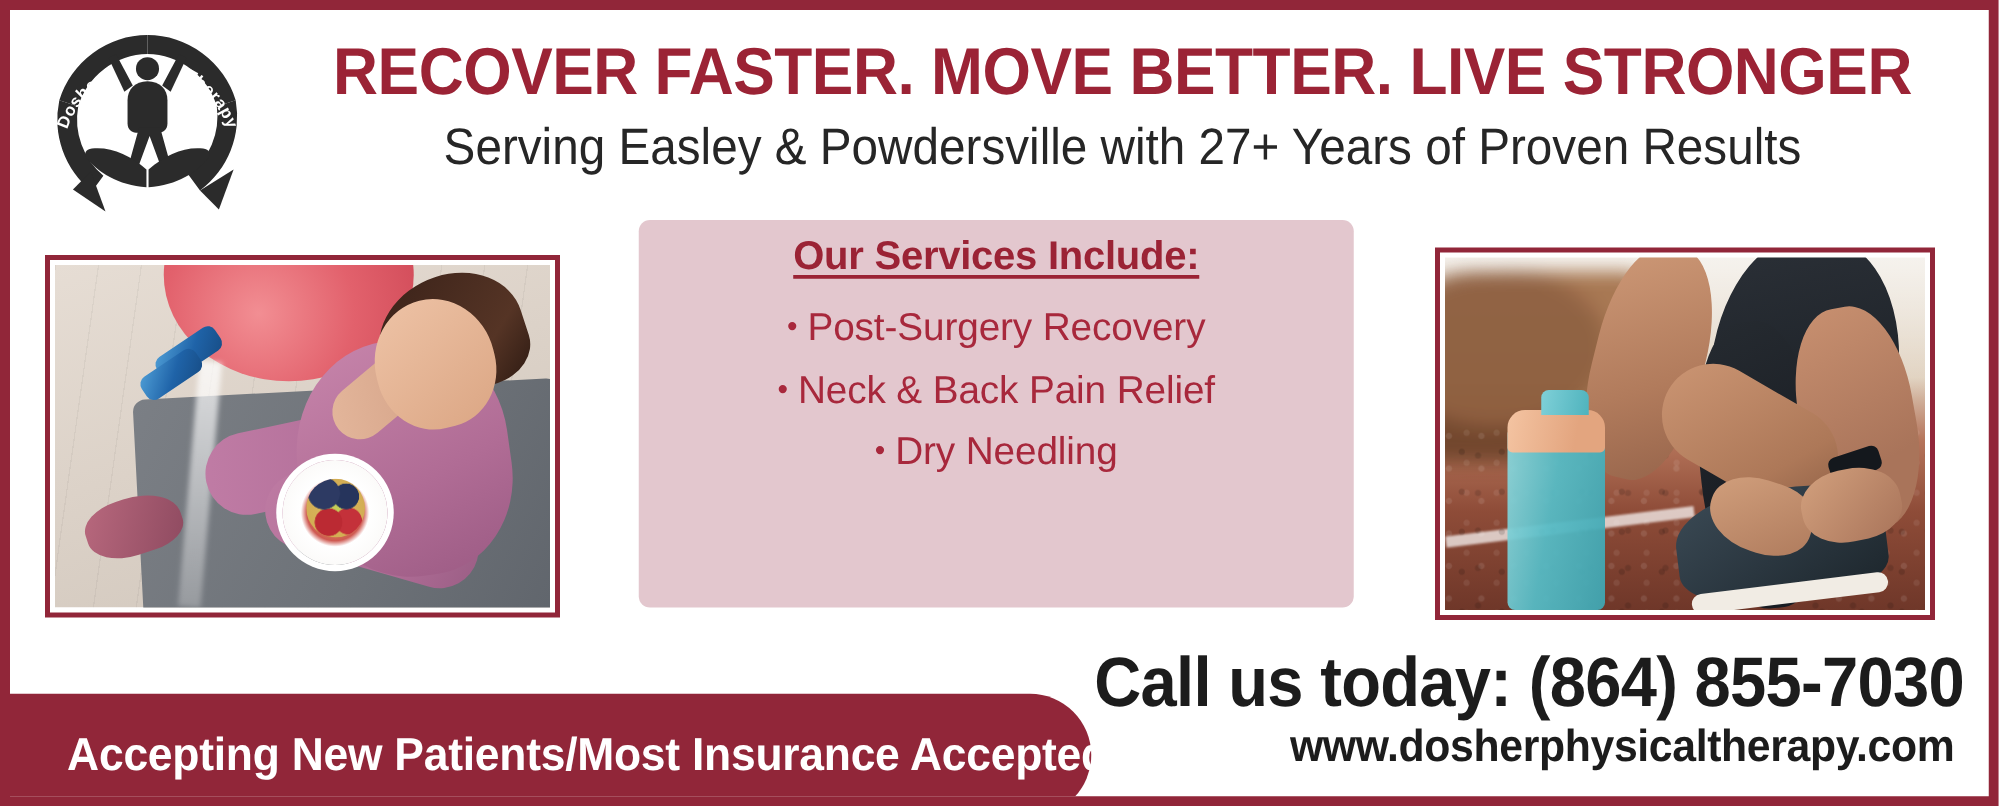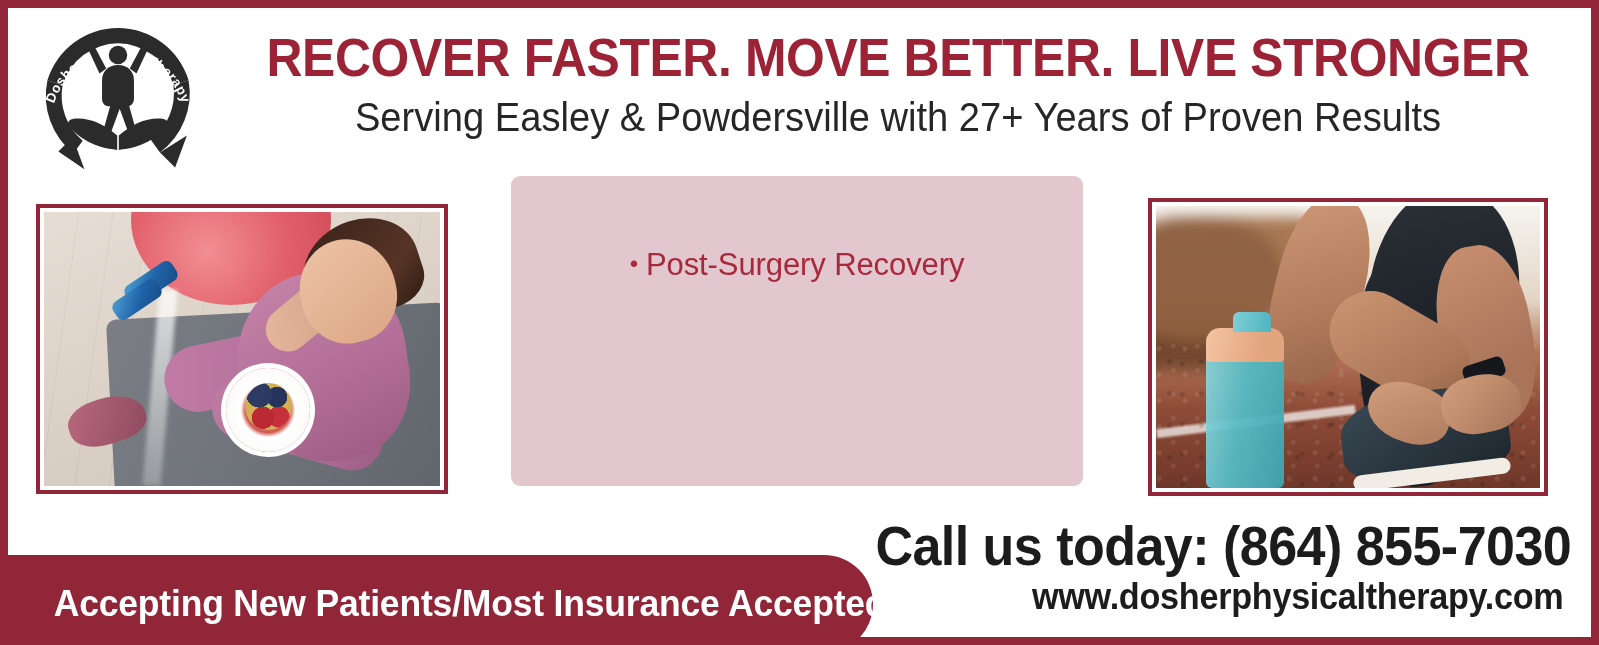--- a/index.html
+++ b/index.html
@@ -340,21 +340,20 @@
     padding: 14px 0 0 0;
   }
   #services-list li {
     text-align: center;
     font-family: "Liberation Sans", sans-serif;
     font-weight: 400;
     font-size: 31px;
     color: #A8283C;
     line-height: 1.6;
     letter-spacing: -0.1px;
-    margin-top: 40px;
   }
   #services-list li .bullet {
     margin-right: 8px;
     font-size: 24px;
     vertical-align: 3px;
   }
 
   
   #cta-banner {
     position: absolute;
@@ -467,23 +466,30 @@
       <div class="body-torso"></div>
       <div class="arm"></div>
       <div class="hair"></div>
       <div class="head"></div>
       <div class="shoe"></div>
       <div class="bowl"></div>
     </div>
   </div>
 
   <div id="services-box">
+    <div id="services-title">Our Services Include:</div>
     <ul id="services-list">
       <li>
         <span class="bullet">•</span><span>Post-Surgery Recovery</span>
+      </li>
+      <li>
+        <span class="bullet">•</span><span>Neck &amp; Back Pain Relief</span>
+      </li>
+      <li>
+        <span class="bullet">•</span><span>Dry Needling</span>
       </li>
     </ul>
   </div>
 
   <div class="photo-frame" id="photo-right">
     <div class="photo">
       <div class="track"></div>
       <div class="sky-haze"></div>
       <div class="trees"></div>
       <div class="track-line"></div>

